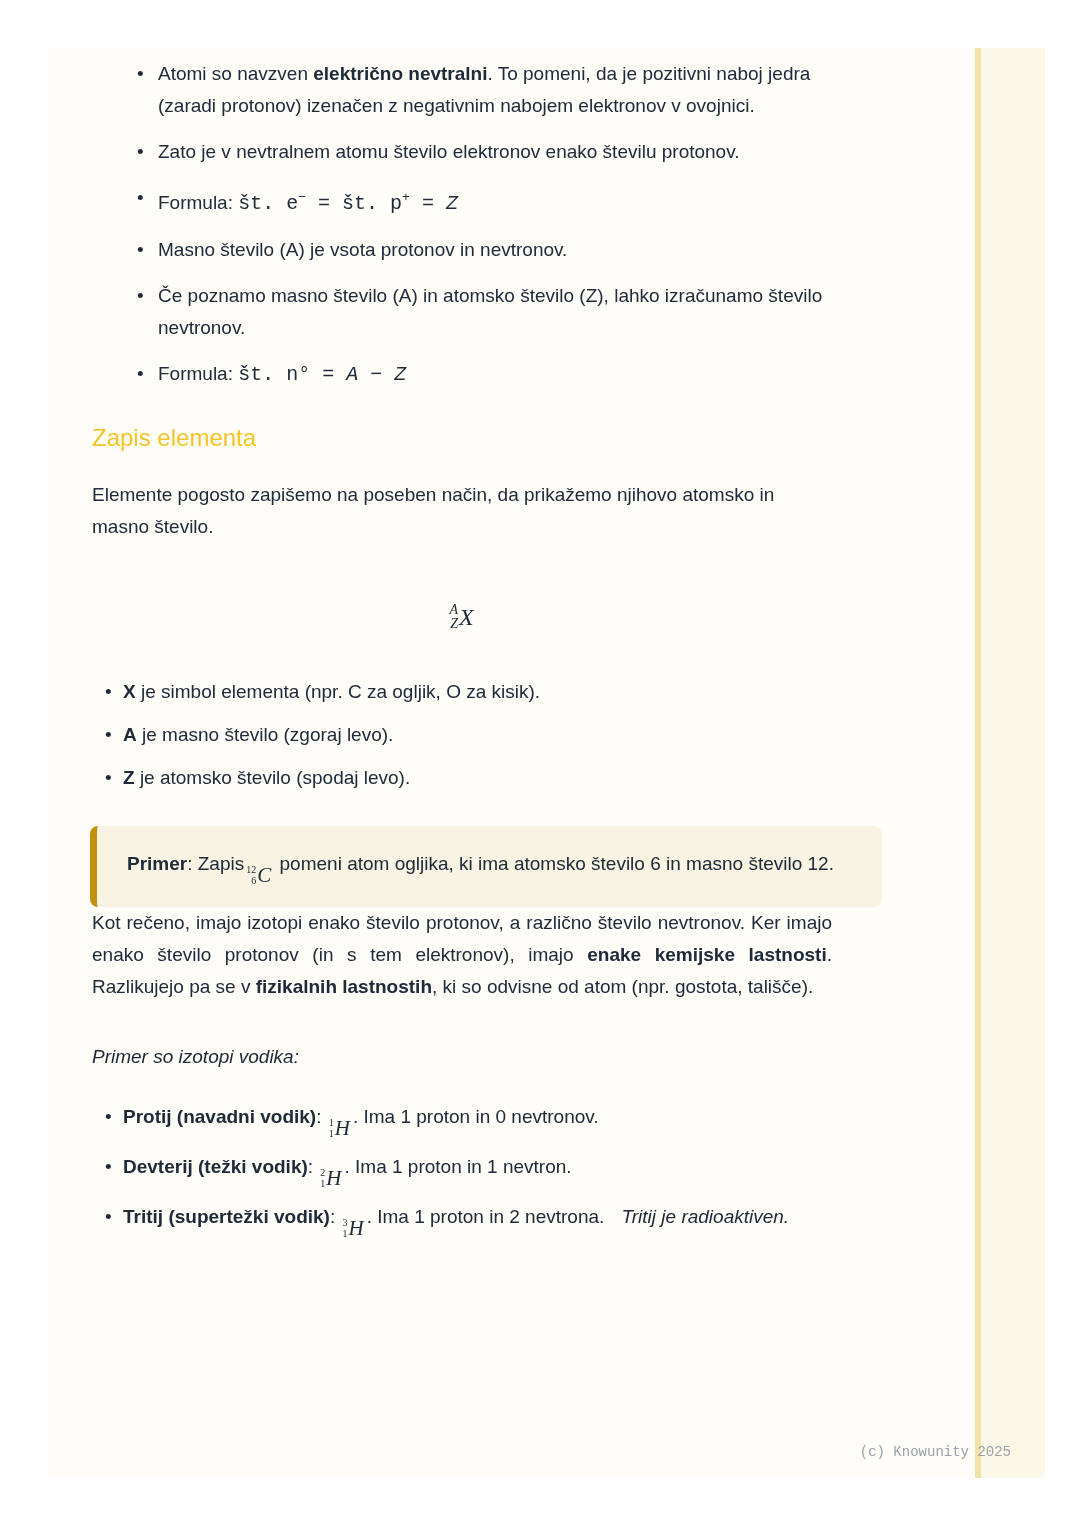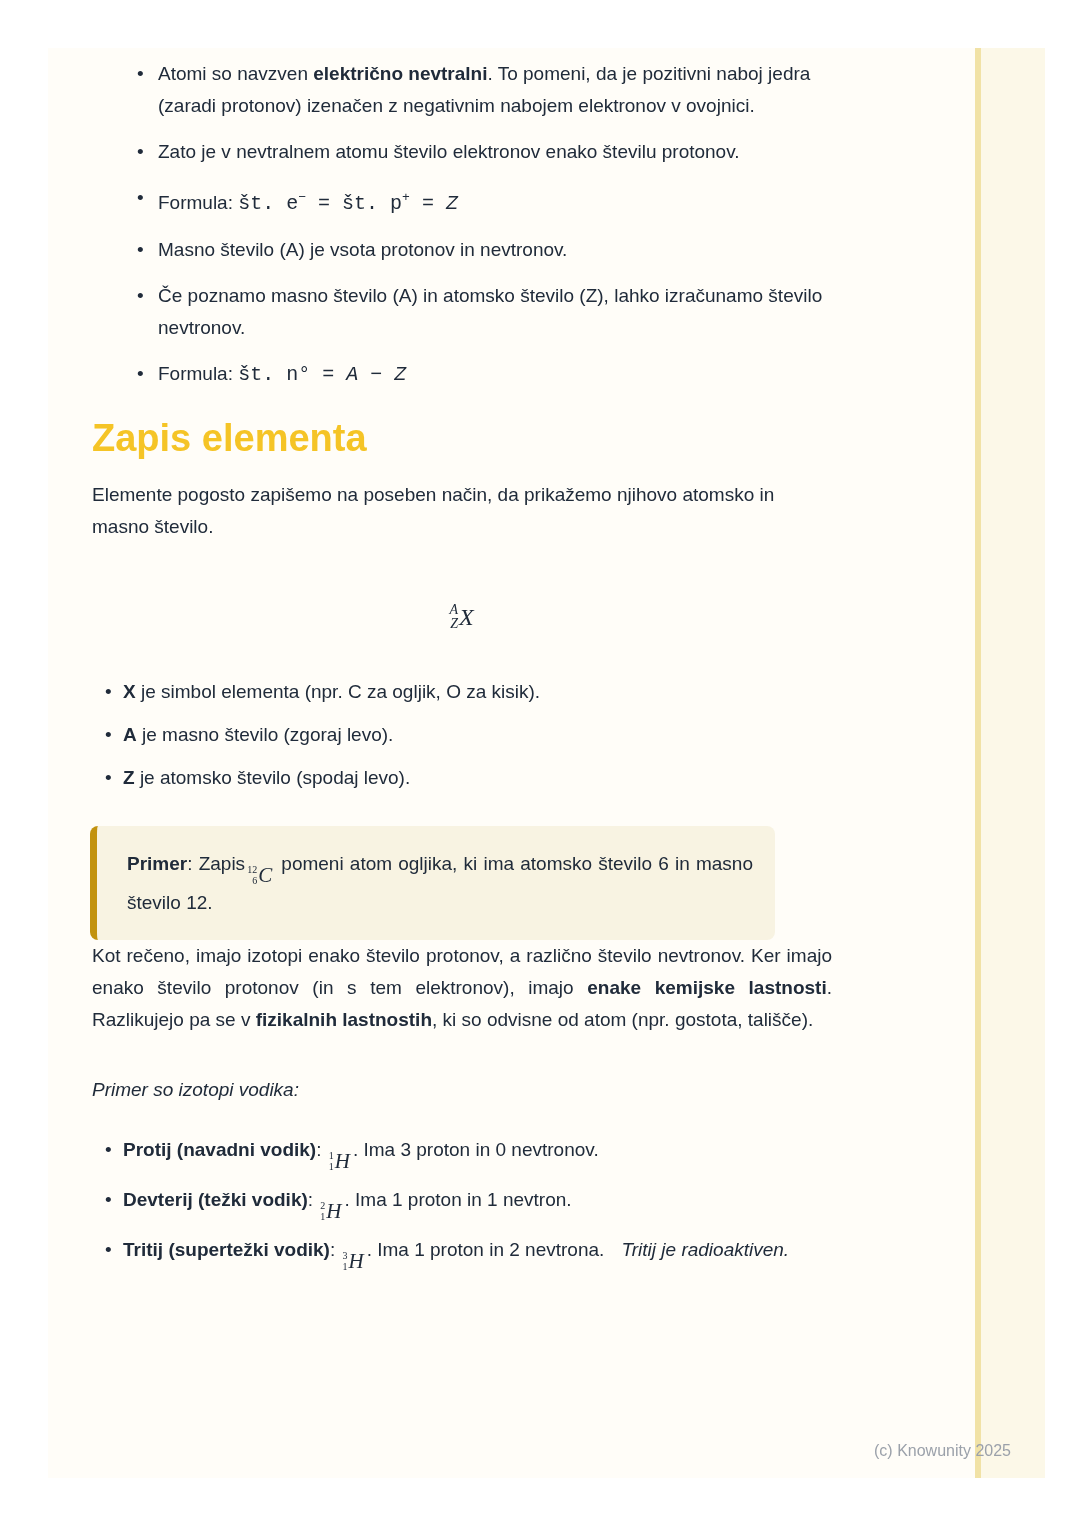--- a/index.html
+++ b/index.html
@@ -58,51 +58,52 @@
   }
   .nuc .stk {
     display: inline-flex;
     flex-direction: column;
     align-items: flex-end;
     font-size: 10px;
   }
   .nuc .stk span { display: block; line-height: 1.05; }
   .nuc .sym { font-style: italic; font-size: 21px; margin-left: 1px; }
   h2 {
-    font-size: 38px;
-    font-weight: 700;
+    font-size: 24px;
+    font-weight: 400;
     color: #f5c426;
     margin: 30px 0 24px 0;
     line-height: 34px;
   }
   h2.second { margin-top: 44px; }
   .para { margin: 0 0 16px 0; }
   .justify { text-align: justify; }
   .formula-center {
     text-align: center;
     margin: 46px 0 44px 0;
   }
   .formula-center .nuc .sym { font-size: 24px; }
   .formula-center .nuc .stk { font-size: 14px; }
   .callout {
-    width: 685px;
+    width: 792px;
     margin: 32px 0 0 -2px;
     background: #f8f3e2;
     border-left: 7px solid #c2920f;
     border-radius: 8px;
     padding: 21px 22px 21px 30px;
     line-height: 33px;
     text-align: justify;
   }
   .note { margin: 38px 0 24px 0; font-style: italic; }
   .footer {
     position: absolute; right: 34px; bottom: 18px;
     z-index: 3;
-    font-size: 16px;
+    font-size: 14px;
     color: #9ba1aa;
+    font-family: Liberation Mono, monospace;
   }
   .iso-list { margin-top: 28px; }
   .iso-list .li { margin-bottom: 12px; }
   .zaz-list .li { margin-bottom: 11px; }
 </style>
 </head>
 <body>
 
 <div class="page">
   <div class="edge-panel"></div>
@@ -182,21 +183,21 @@
 
     <div class="indent-b iso-list">
       <div class="li">
         <span class="mk">•</span>
         <div class="li-text"><span class="b">Protij (navadni vodik)</span><span>: </span><span class="nuc">
               <span class="stk">
                 <span>1</span>
                 <span>1</span>
               </span>
               <span class="sym">H</span>
-            </span><span>. Ima 3 proton in 0 nevtronov.</span><span class="it"></span></div>
+            </span><span>. Ima 1 proton in 0 nevtronov.</span><span class="it"></span></div>
       </div>
       <div class="li">
         <span class="mk">•</span>
         <div class="li-text"><span class="b">Devterij (težki vodik)</span><span>: </span><span class="nuc">
               <span class="stk">
                 <span>2</span>
                 <span>1</span>
               </span>
               <span class="sym">H</span>
             </span><span>. Ima 1 proton in 1 nevtron.</span><span class="it"></span></div>

